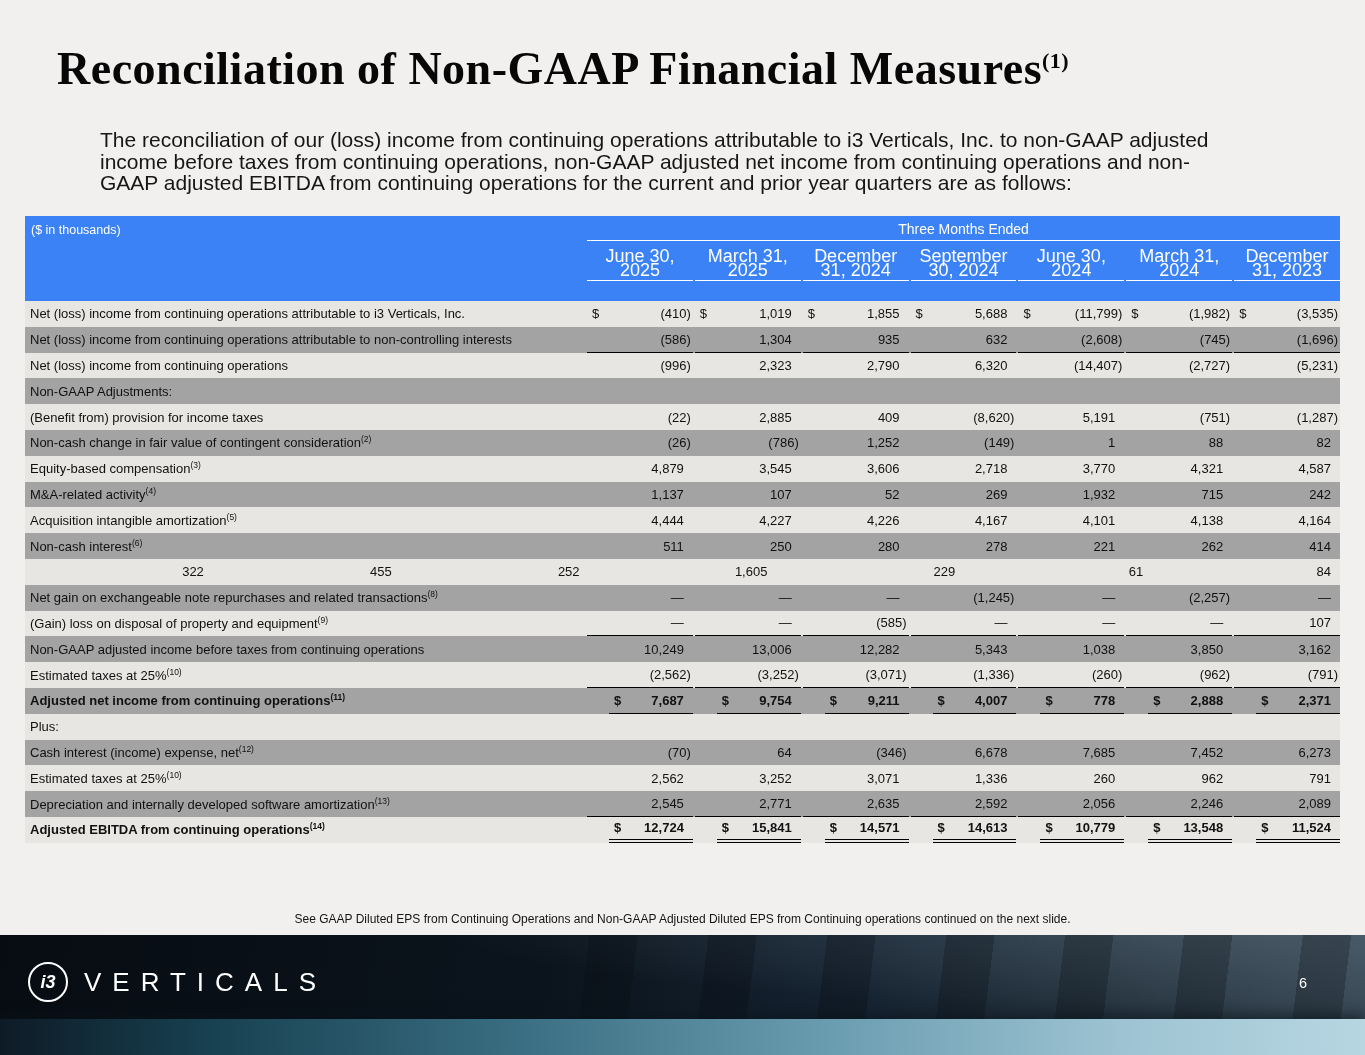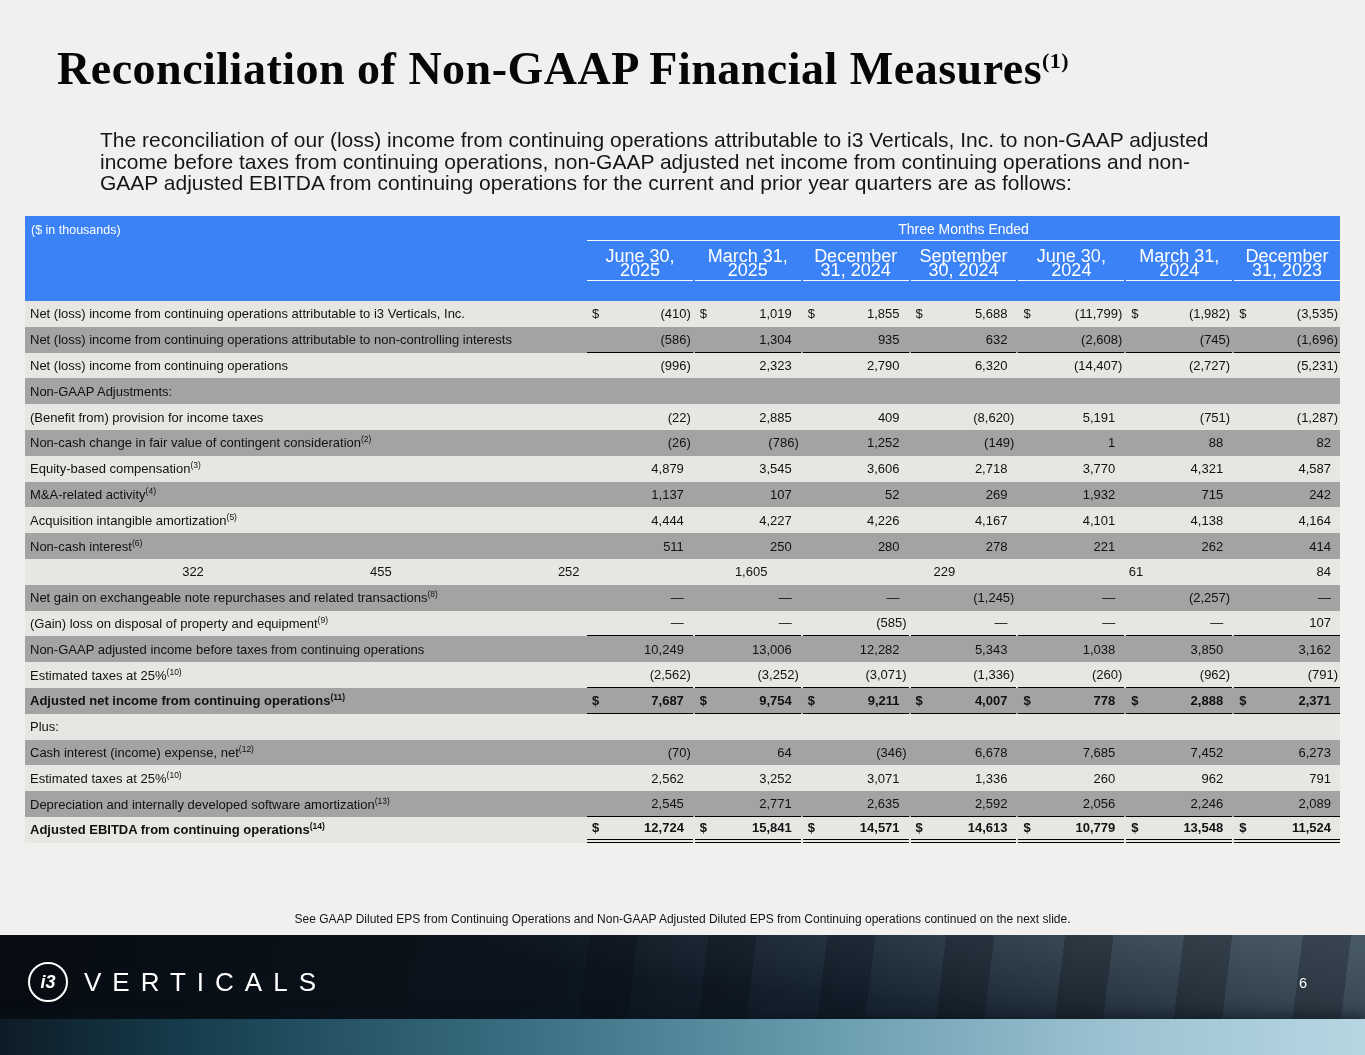--- a/index.html
+++ b/index.html
@@ -32,21 +32,21 @@
   .spacer{width:560px;}
   .hcell{
     flex:1;margin-left:2px;min-height:40px;box-sizing:border-box;
     display:flex;align-items:flex-end;justify-content:center;
     text-align:center;font-size:18px;line-height:14px;
     padding:3px 2px 3px;border-bottom:1px solid #fff;
   }
   .tbody{}
   .row{display:flex;height:25.8px;align-items:center;font-size:13px;background:#a3a3a3;}
   .row.shaded{background:#e7e6e3;}
-  .row.bold{font-weight:700;}
+  .row.bold{font-weight:700;gap:22px;}
   .label{width:560px;padding-left:5px;box-sizing:border-box;white-space:nowrap;}
   sup{font-size:8.5px;line-height:0;}
   .vcell{
     flex:1;height:100%;box-sizing:border-box;margin-left:2px;position:relative;
     display:flex;align-items:center;justify-content:flex-end;
   }
   .dollar{position:absolute;left:5px;}
   .val{padding-right:9px;}
   .val.paren{padding-right:2px;}
   .row.rule .vcell{border-bottom:1px solid #000;}

